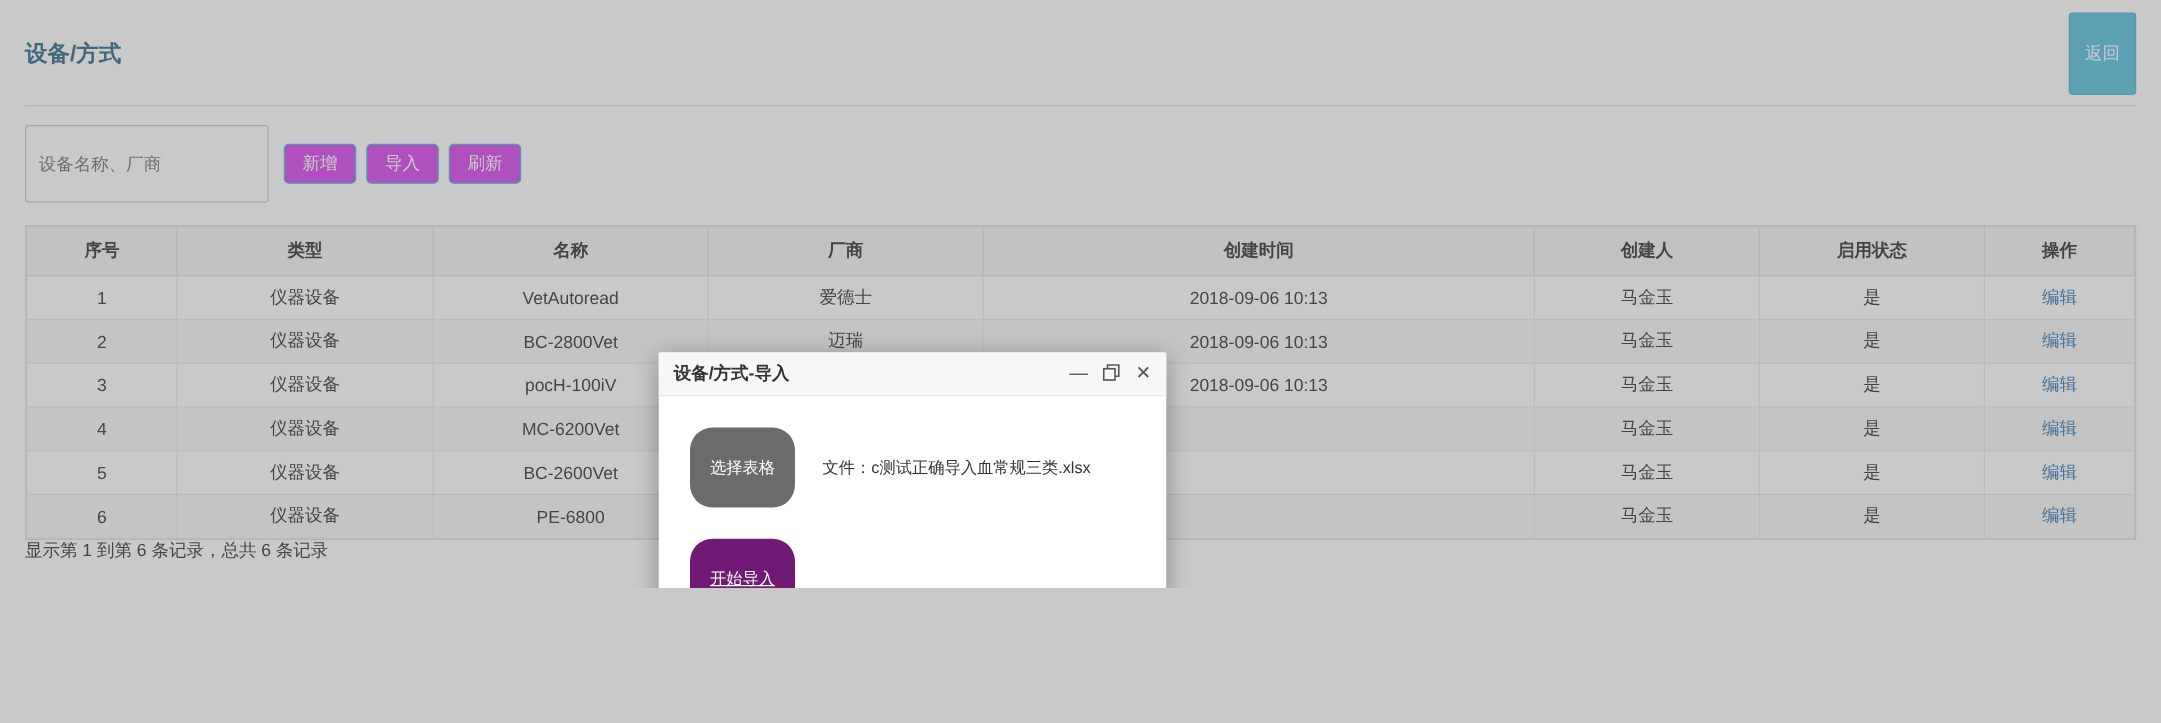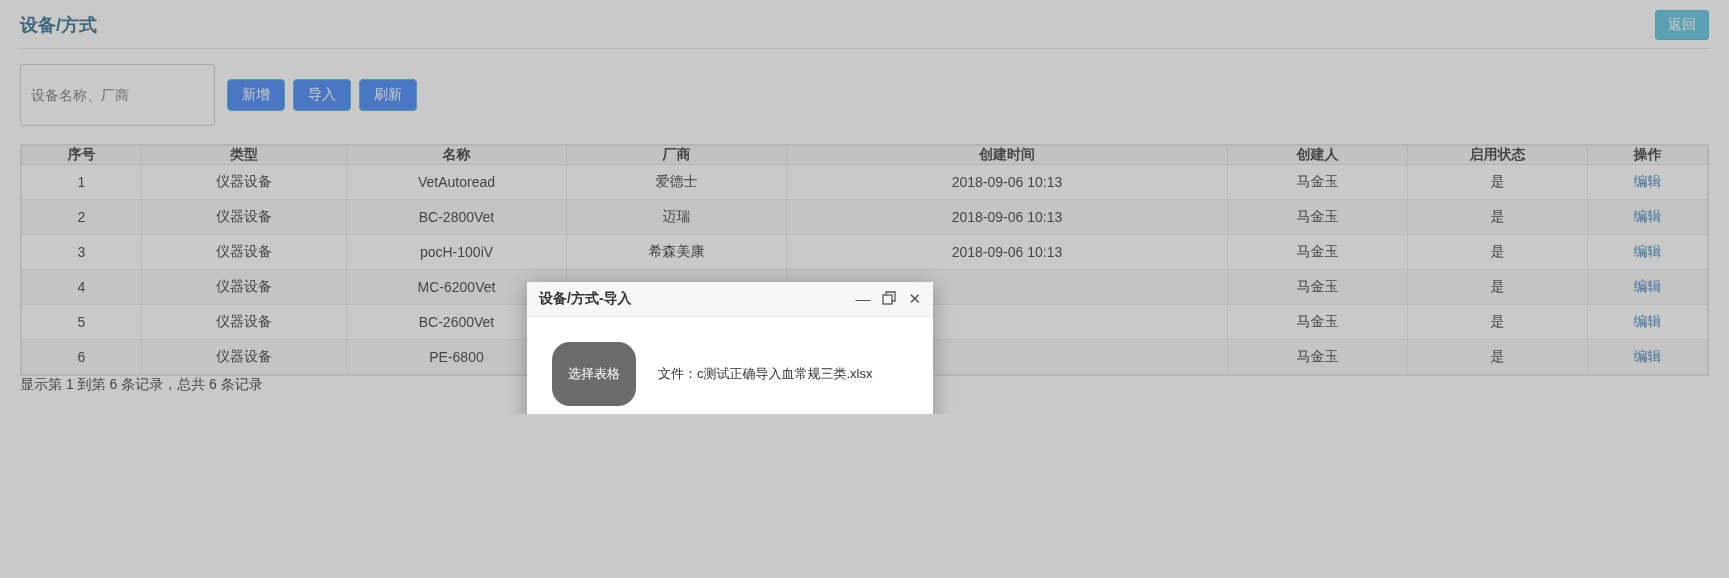--- a/index.html
+++ b/index.html
@@ -34,33 +34,33 @@
       border-bottom: 1px solid #e0e0e0;
       padding-bottom: 8px;
       margin-bottom: 15px;
     }
     .page-title {
       color: #2b6a8a;
       font-size: 18px;
       font-weight: bold;
     }
     .btn {
-      background: #3b82f6;
+      background: #d946ef;
       color: #fff;
       border: 1px solid #46b8da;
       border-radius: 4px;
       padding: 6px 14px;
       font-size: 14px;
       cursor: pointer;
       margin-right: 8px;
     }
     .btn-return {
       background: #5bc0de;
       border-radius: 3px;
-      padding: 5px 12px;
+      padding: 23px 12px;
       margin-right: 0;
     }
     .toolbar {
       display: flex;
       align-items: center;
       margin-bottom: 18px;
     }
     .search-input {
       width: 195px;
       padding: 22px 10px;
@@ -72,21 +72,21 @@
     .table-wrap {
       border: 1px solid #dde;
     }
     table {
       width: 100%;
       border-collapse: collapse;
     }
     th {
       background: #f5f5f6;
       border: 1px solid #e0e0e0;
-      padding: 0 8px;
+      padding: 10px 8px;
       font-weight: bold;
       color: #333;
       text-align: center;
     }
     td {
       border: 1px solid #e9e9e9;
       padding: 8px;
       text-align: center;
       color: #333;
     }

